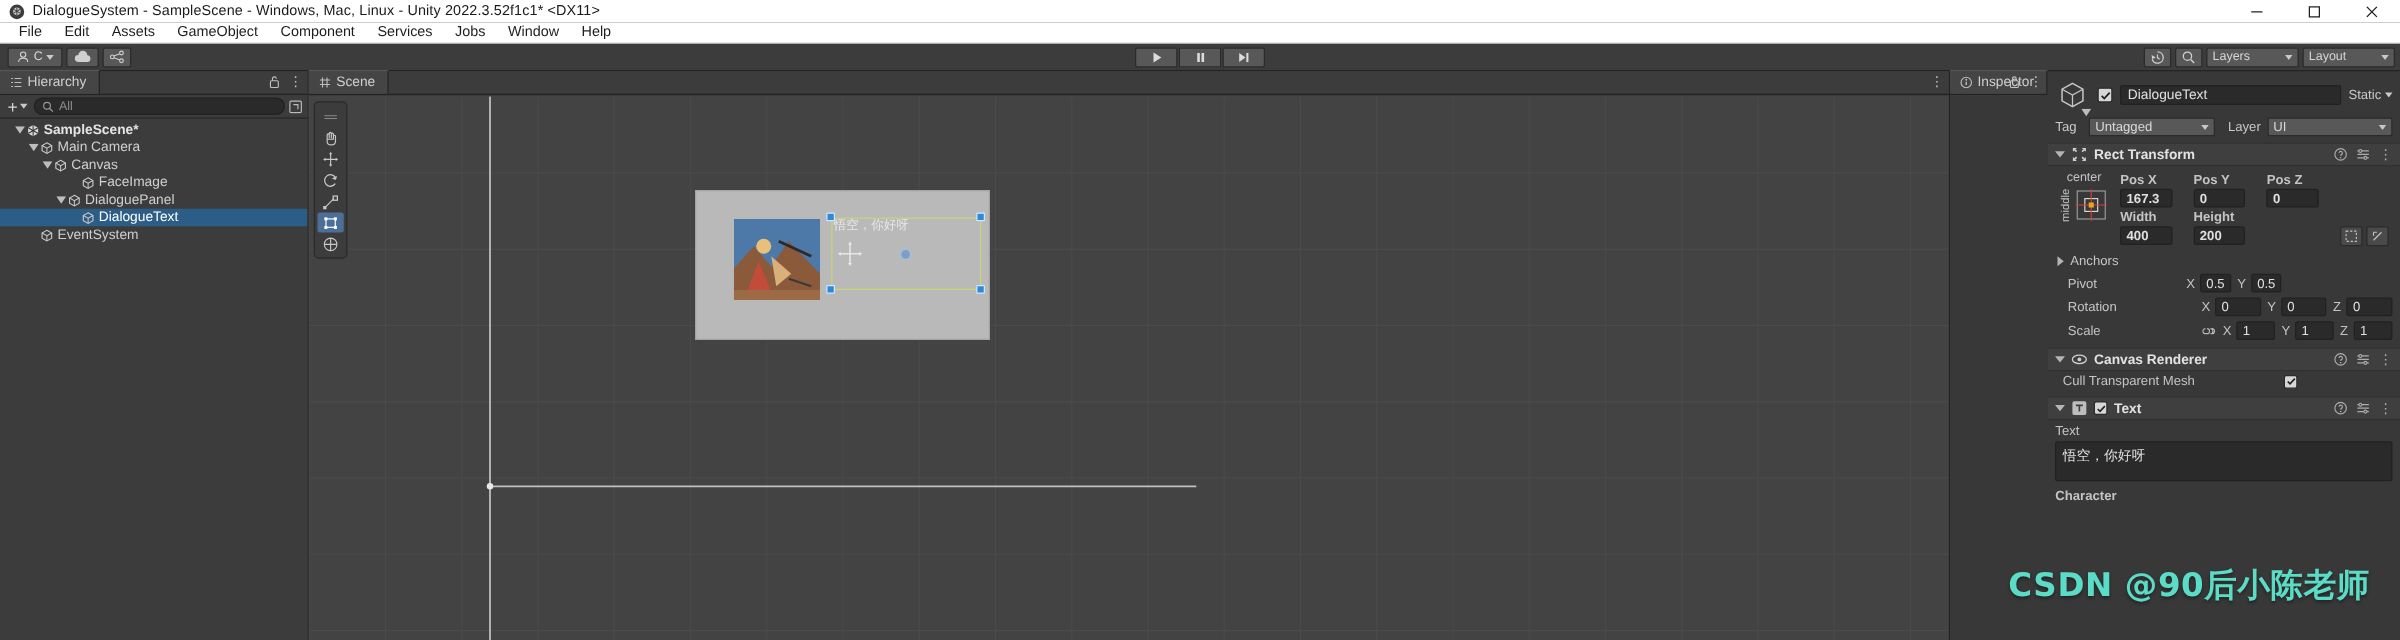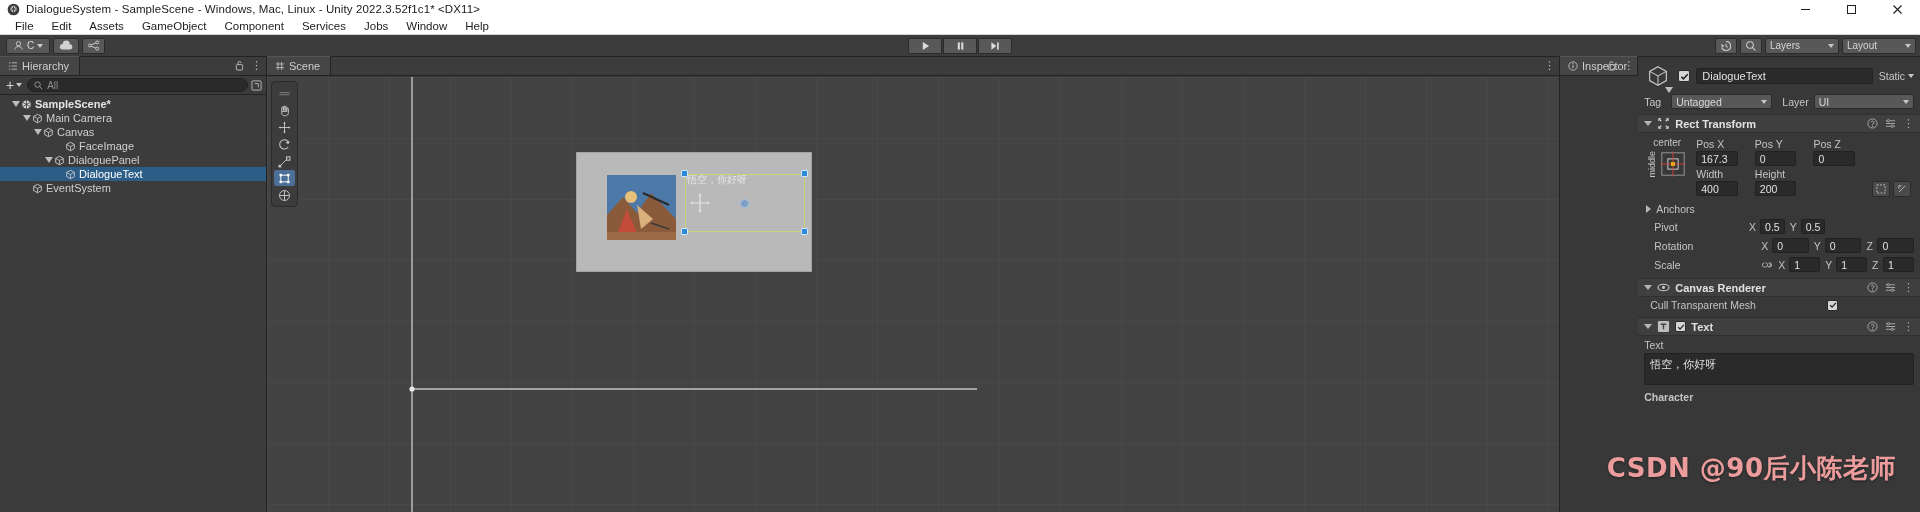--- a/index.html
+++ b/index.html
@@ -78,21 +78,21 @@
   }
   .ptab {
     height:19px; background:#454545; display:flex; align-items:center; gap:4px;
     padding:0 10px 0 8px; font-size:11px; color:#cfcfcf; border-top:1px solid #555;
     border-right:1px solid #232323;
   }
   .ptab .ticon { display:flex; align-items:center; }
   .tabrow-right { position:absolute; right:4px; bottom:3px; display:flex; align-items:center; gap:7px; }
 
   
-  .hierarchy { width:267px; border-right:1px solid #232323; }
+  .hierarchy { width:247px; border-right:1px solid #232323; }
   .h-toolbar { height:19px; background:#3c3c3c; display:flex; align-items:center; gap:3px;
                padding:0 4px; border-bottom:1px solid #232323; }
   .h-add { display:flex; align-items:center; gap:2px; color:#d6d6d6; padding:0 2px; }
   .plus { font-size:14px; line-height:10px; font-weight:400; }
   .h-search {
     flex:1; height:14px; background:#2a2a2a; border:1px solid #212121; border-radius:7px;
     display:flex; align-items:center; gap:4px; padding:0 6px; color:#8d8d8d; font-size:10px;
   }
   .h-body { flex:1; background:#3c3c3c; padding-top:2px; overflow:hidden; }
   .hrow { height:14px; display:flex; align-items:center; font-size:11px; color:#cfcfcf;
@@ -166,21 +166,21 @@
   .caret-r { width:0;height:0;border-top:4px solid transparent;border-bottom:4px solid transparent;border-left:5px solid #b5b5b5;}
   .hdr-right { margin-left:auto; display:flex; align-items:center; gap:7px; color:#b0b0b0; }
 
   .rt-body { display:flex; padding:4px 6px 2px 6px; gap:6px; }
   .anchor-preset { width:46px; display:flex; flex-direction:column; align-items:center; }
   .anchor-preset .lbl { font-size:10px; color:#c4c4c4; margin-bottom:2px; }
   .ap-inner { display:flex; align-items:center; gap:2px; }
   .ap-vert { writing-mode:vertical-rl; transform:rotate(180deg); font-size:9px; color:#c4c4c4; }
 
   .field-grid { flex:1; }
-  .fg-row { display:flex; gap:17px; margin-bottom:1px; }
+  .fg-row { display:flex; gap:17px; margin-bottom:1px;font-weight:bold; }
   .fcell { flex:1; }
   .fcell .flab { font-size:10.5px; color:#c4c4c4; height:13px; display:flex; align-items:center; }
   .inp { height:15px; background:#2a2a2a; border:1px solid #212121; border-radius:2px;
          display:flex; align-items:center; padding:0 4px; color:#e0e0e0; font-size:10.5px; }
   .inp-inline { display:flex; align-items:center; gap:3px; flex:1; }
   .inp-inline .axl { font-size:10.5px; color:#c4c4c4; width:8px; }
   .blockbtns { display:flex; align-items:flex-end; gap:3px; padding-bottom:1px; }
   .sq { width:18px; height:16px; background:#4a4a4a; border:1px solid #2b2b2b; border-radius:2px;
         display:flex; align-items:center; justify-content:center; color:#c4c4c4; font-size:9px; }
 
@@ -189,21 +189,21 @@
   .lrow .inp { flex:1; }
   .chk-sm { width:11px; height:11px; background:#d6d6d6; border:1px solid #2b2b2b; border-radius:2px;
             display:flex; align-items:center; justify-content:center; color:#1a1a1a; font-size:8px; }
   .txt-area { margin:2px 6px 0 6px; height:32px; background:#2a2a2a; border:1px solid #212121;
               border-radius:2px; padding:3px 5px; color:#e0e0e0; font-size:11px;
               font-family:"DejaVu Sans", sans-serif; }
   .sec-label { padding:3px 6px 0 6px; font-size:10.5px; color:#c4c4c4; }
 
   .watermark {
     position:absolute; right:24px; bottom:26px;
-    font-size:26px; font-weight:bold; color:#fca5a5; opacity:.92;
+    font-size:26px; font-weight:bold; color:#5eead4; opacity:.92;
     font-family:"DejaVu Sans", sans-serif; letter-spacing:.5px;
     text-shadow:0 1px 3px rgba(0,0,0,.45);
     pointer-events:none;
   }
   svg { display:block; }
 </style>
 </head>
 <body>
 
 <div class="app">

